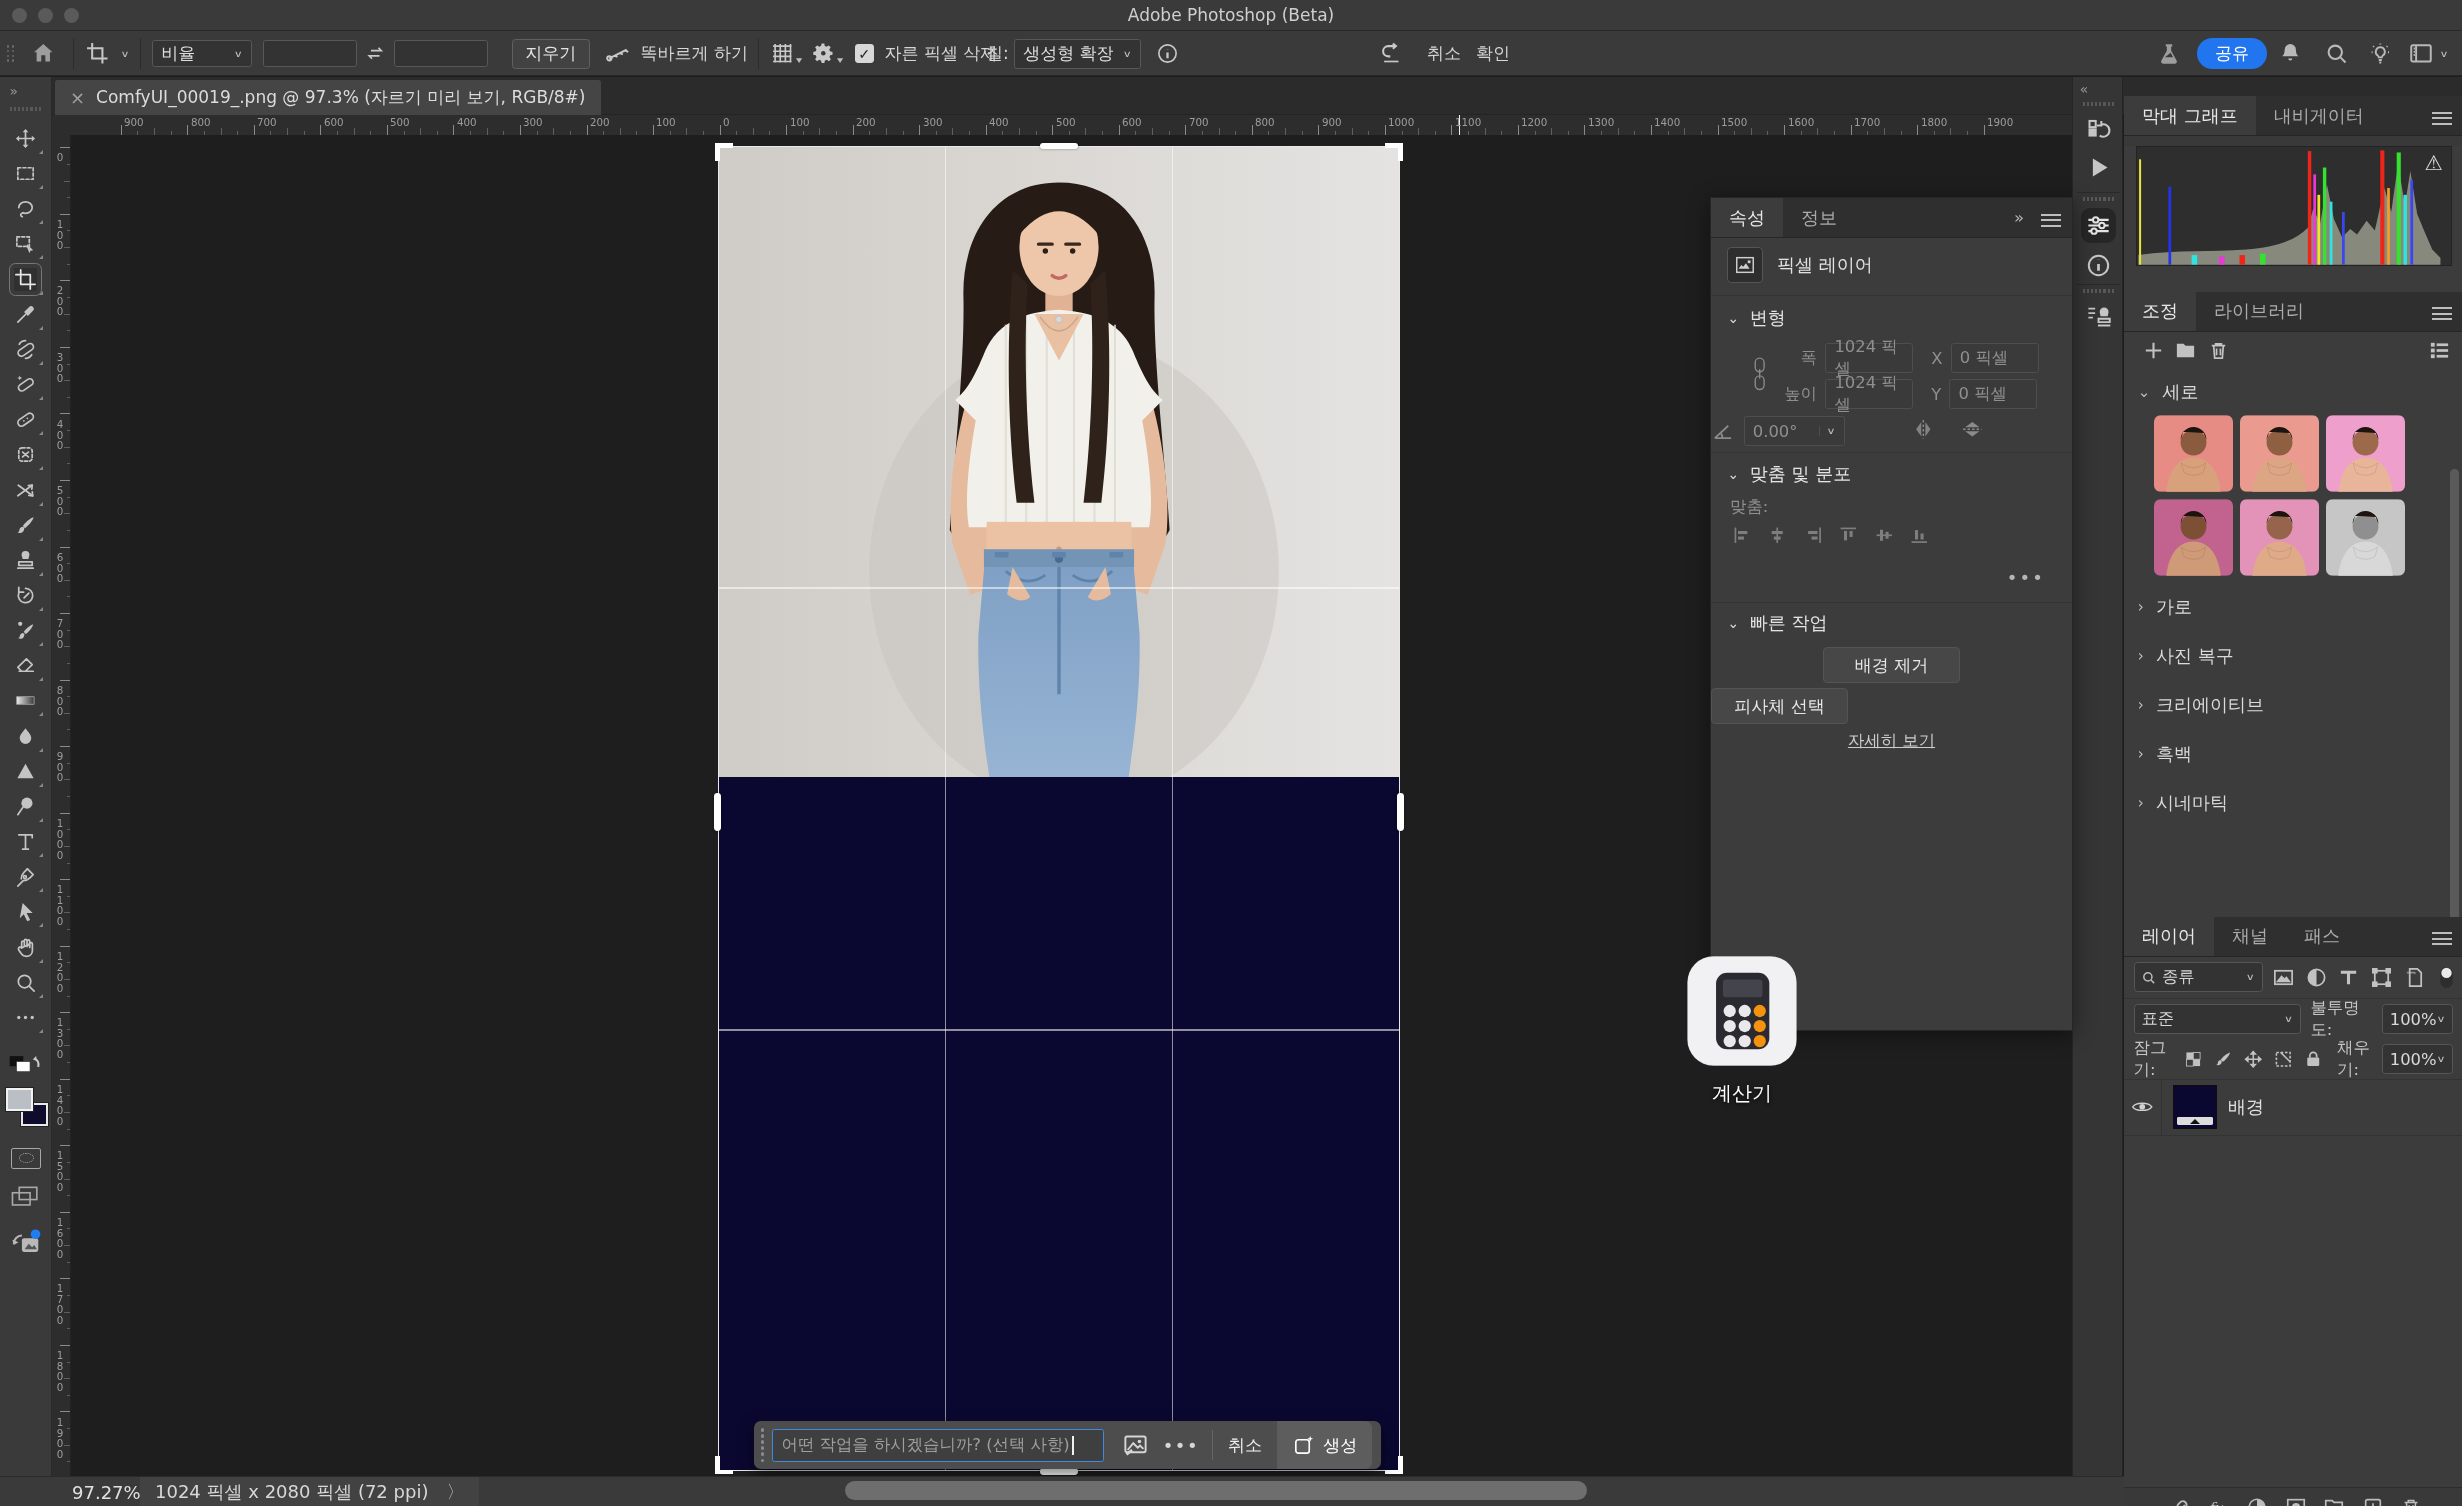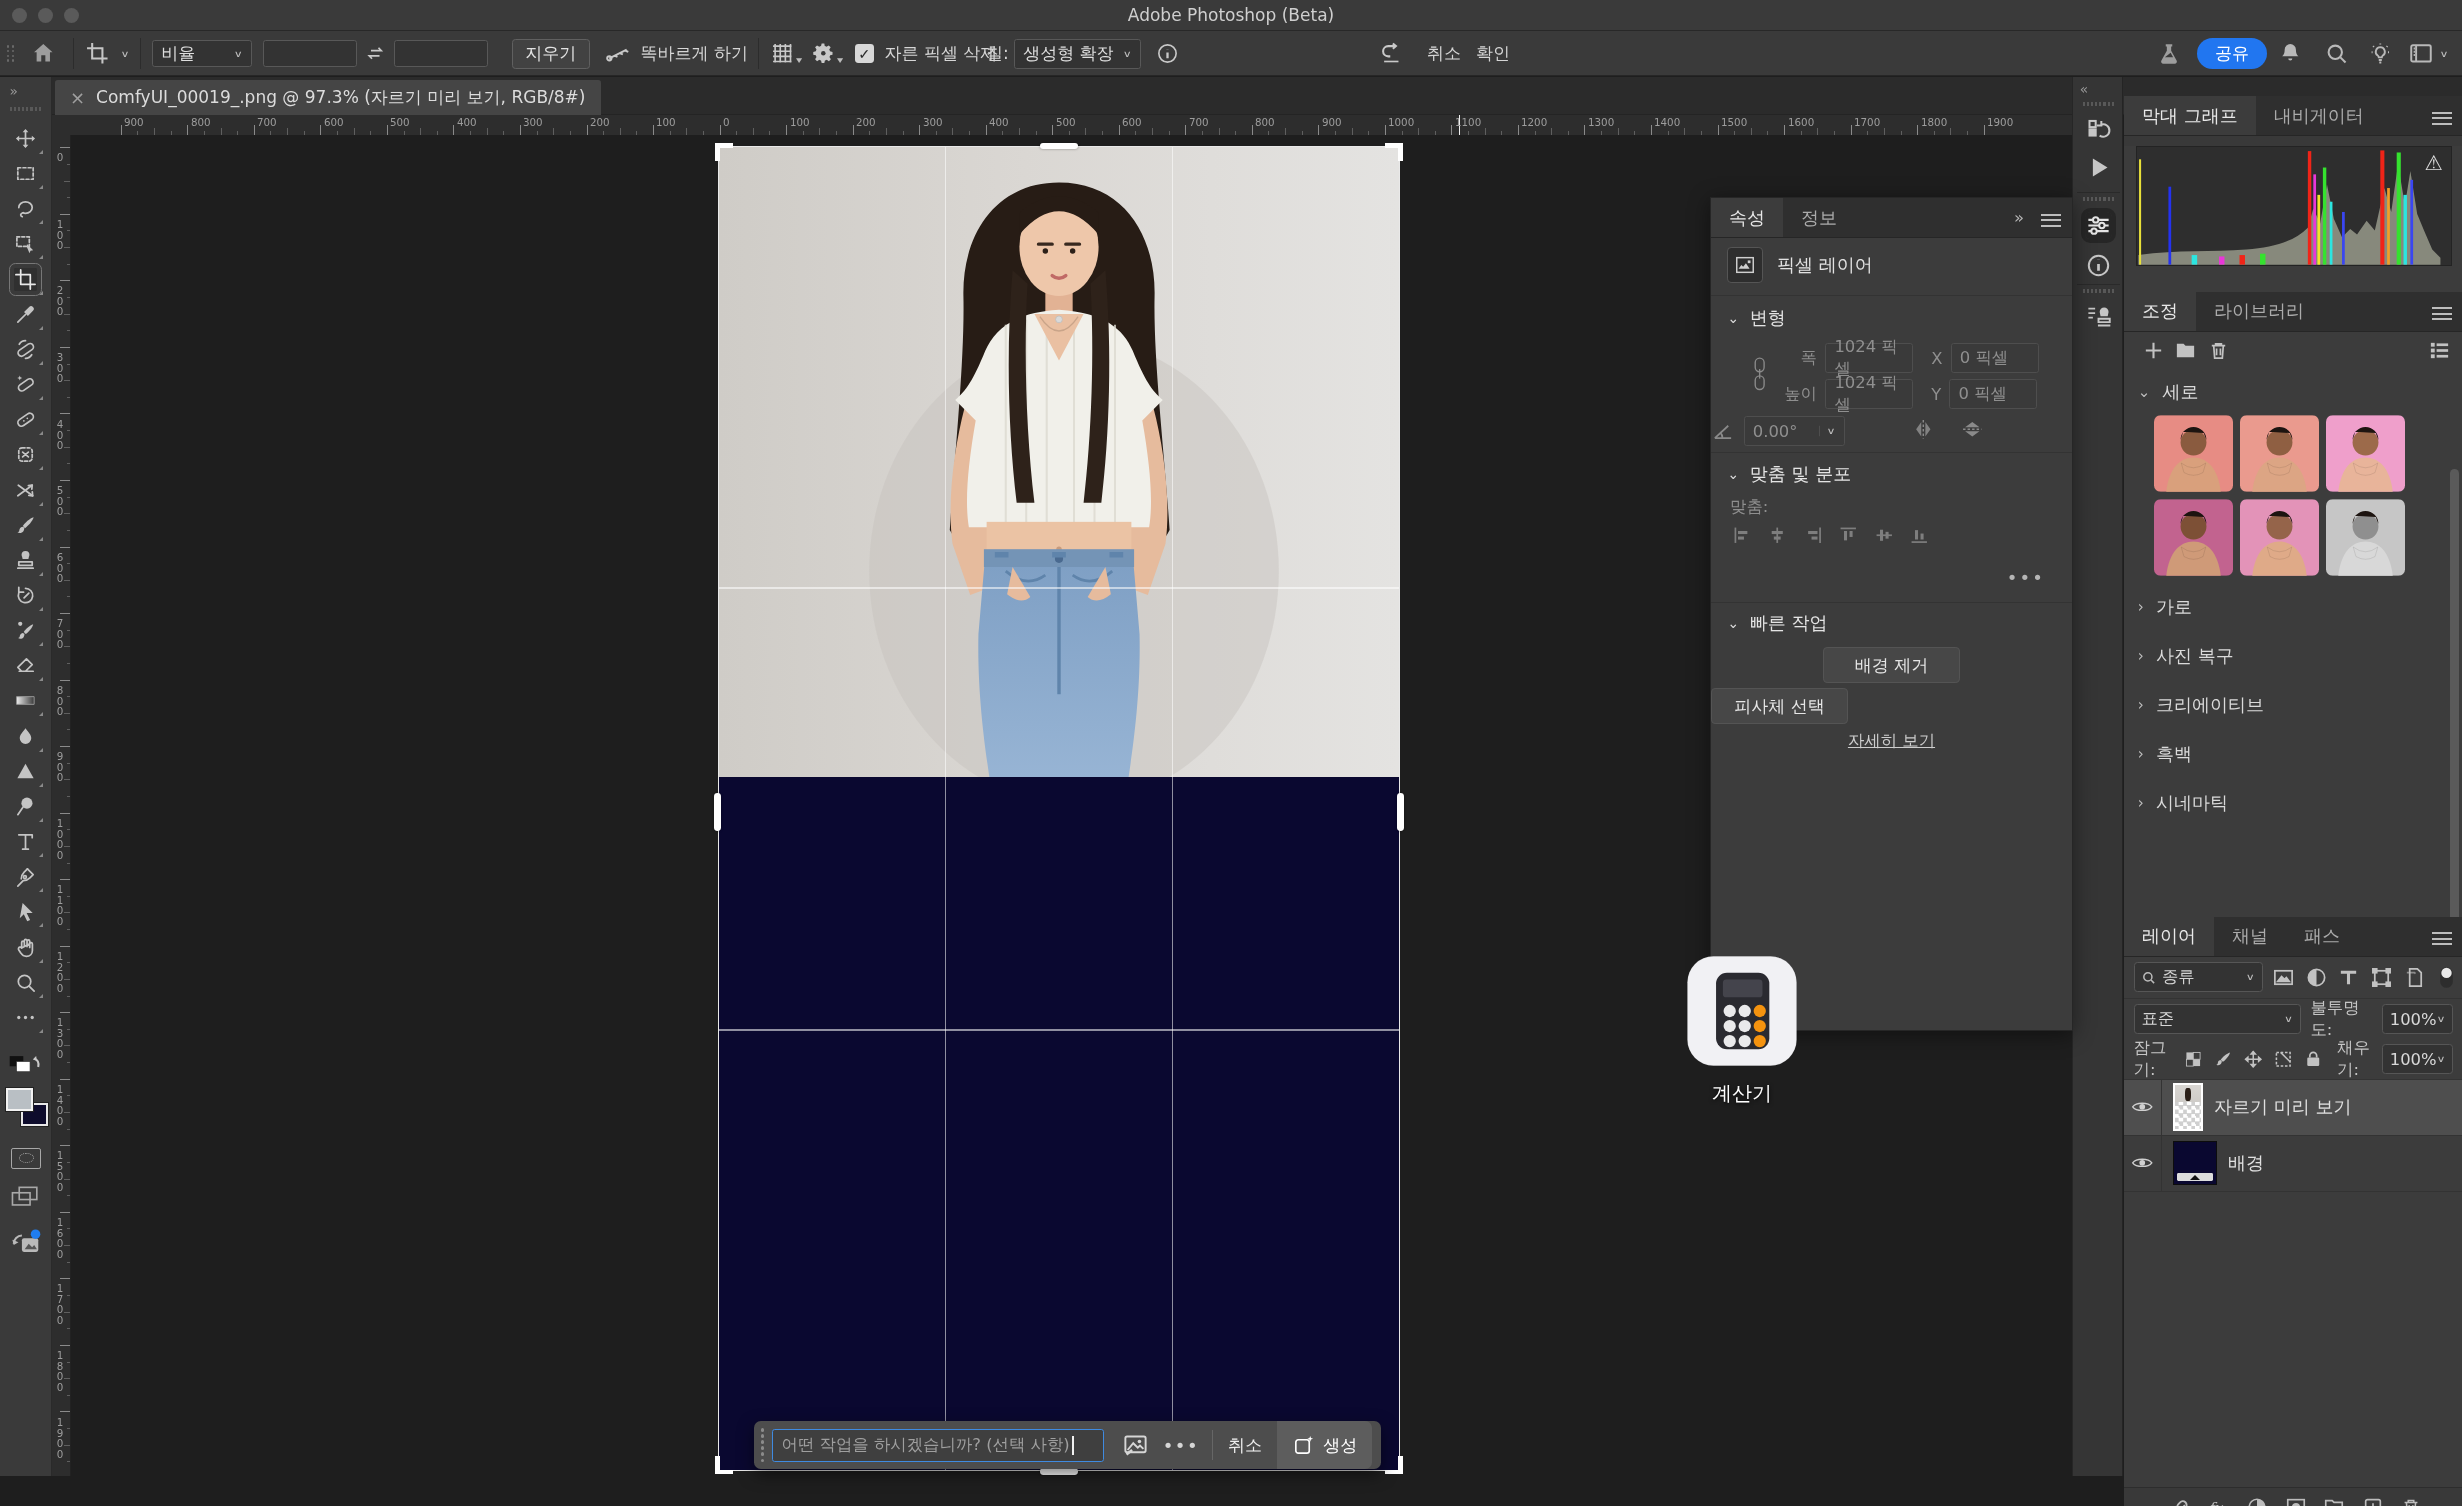--- a/index.html
+++ b/index.html
@@ -1094,35 +1094,20 @@
                 <rect x="5" y="10" width="14" height="10" rx="1.5"></rect>
                 <path d="M8 10V8a4 4 0 0 1 8 0v2" fill="none" stroke="currentColor" stroke-width="2"></path>
               </svg></span>
           <span style="font-size:16.4px;color:#c6c6c6;margin-left:4.1px;">채우기:</span>
           <div class="selbox" style="width:74px;margin-left:5.5px;">
             <span>100%</span>
               <span class="chev">∨</span>
           </div>
         </div>
 
-        <div class="layerrow sel">
-          <div class="eyecell">
-            <svg width="20.5" height="13.7" viewBox="0 0 30 20">
-                <path d="M1 10 C6 3 24 3 29 10 C24 17 6 17 1 10z" fill="none" stroke="#d0d0d0" stroke-width="2"></path>
-                <circle cx="15" cy="10" r="4.2" fill="#d0d0d0"></circle>
-              </svg>
-          </div>
-          <div class="lthumb" style="width:30px;height:48px;border:2.1px solid #fff;background:
-            repeating-conic-gradient(#ffffff 0 25%, #cfcfcf 0 50%) 0 0 / 8.2px 8.2px;">
-            <div style="width:100%;height:38%;background:linear-gradient(#d8d6d2,#cfccc8);position:relative;">
-              <div style="position:absolute;left:40%;top:15%;width:20%;height:80%;background:#2a1f18;border-radius:40%;"></div>
-            </div>
-          </div>
-          <span class="lname">자르기 미리 보기</span>
-        </div>
         <div class="layerrow">
           <div class="eyecell">
             <svg width="20.5" height="13.7" viewBox="0 0 30 20">
                 <path d="M1 10 C6 3 24 3 29 10 C24 17 6 17 1 10z" fill="none" stroke="#d0d0d0" stroke-width="2"></path>
                 <circle cx="15" cy="10" r="4.2" fill="#d0d0d0"></circle>
               </svg>
           </div>
           <div class="lthumb" style="width:44px;height:44px;border:1.4px solid #0d0d0d;background:#0a0830;position:relative;">
             <div style="position:absolute;left:2.7px;right:2.7px;bottom:2.7px;height:8.2px;background:#dcdcdc;border-radius:1.4px;">
               <div style="margin:1.4px auto 0;width:0;height:0;border-left:5.5px solid transparent;border-right:5.5px solid transparent;border-bottom:5.5px solid #111;"></div>
@@ -1350,20 +1335,28 @@
     <span id="tb-cancel"><span>취소</span></span>
     <div id="tb-gen">
       <svg viewBox="0 0 24 24" fill="none" stroke="#fff" stroke-width="1.7">
           <rect x="4" y="6" width="14" height="14" rx="2.5"></rect>
           <path d="M19 2l.8 2.2L22 5l-2.2.8L19 8l-.8-2.2L16 5l2.2-.8z" fill="#fff" stroke="none"></path>
         </svg>
       <span>생성</span>
     </div>
   </div>
 
+  <div id="statusbar" class="abs">
+    <span id="sb-zoom">97.27%</span>
+    <div id="sb-dims">
+      <span>1024 픽셀 x 2080 픽셀 (72 ppi)</span>
+      <span style="margin-left:18px;color:#a8a8a8;">〉</span>
+    </div>
+    <div id="hscroll"></div>
+  </div>
 
 </div>
 
 <svg width="0" height="0">
     <defs>
       <linearGradient id="toolgrad" x1="0" y1="0" x2="1" y2="0">
         <stop offset="0" stop-color="#e8e8e8"></stop>
         <stop offset="1" stop-color="#3a3a3a"></stop>
       </linearGradient>
     </defs>

